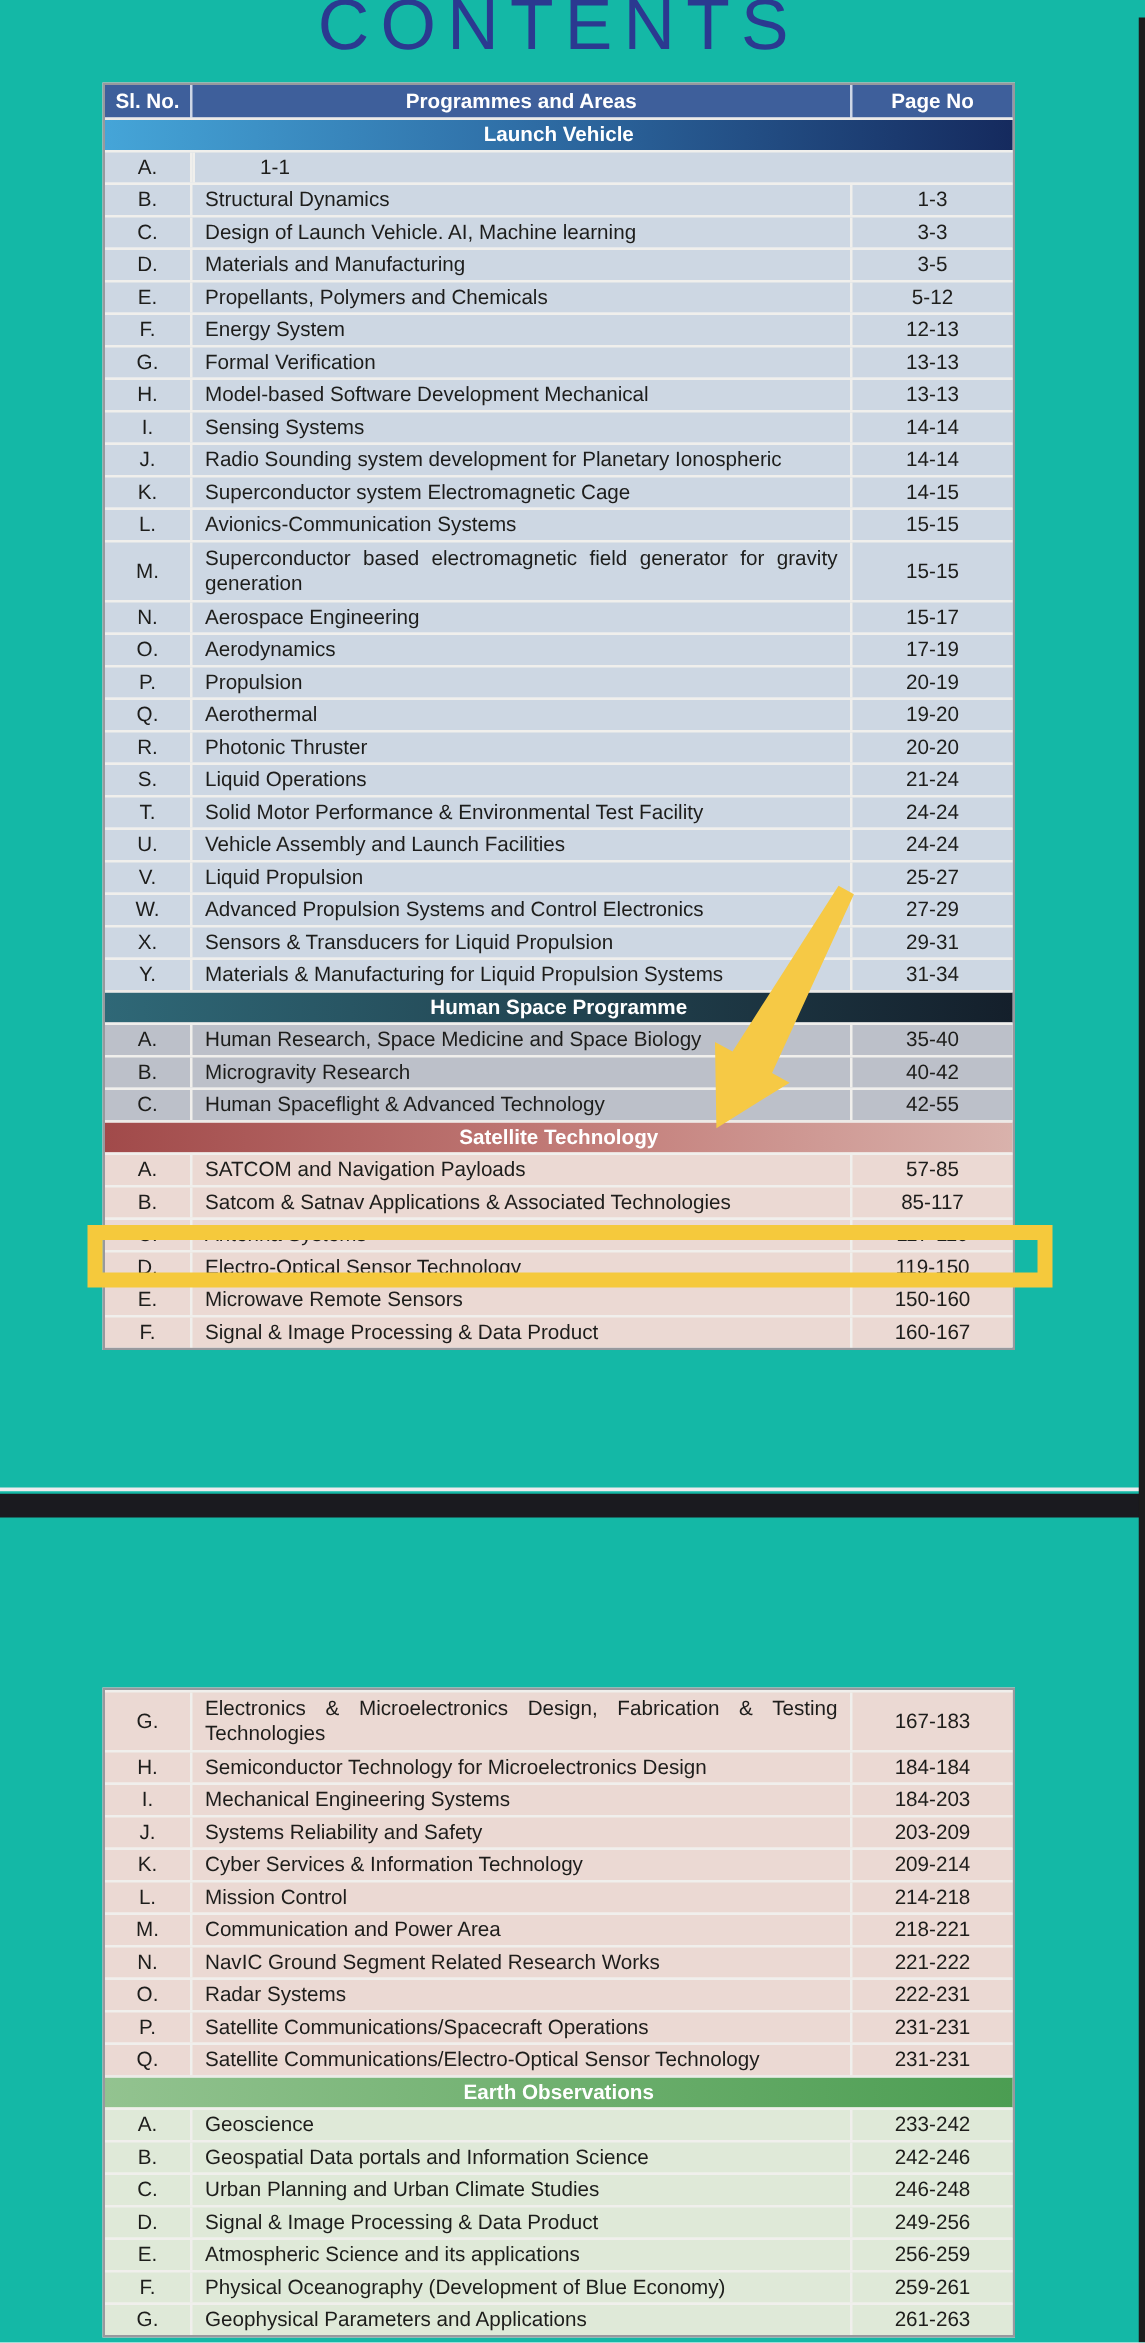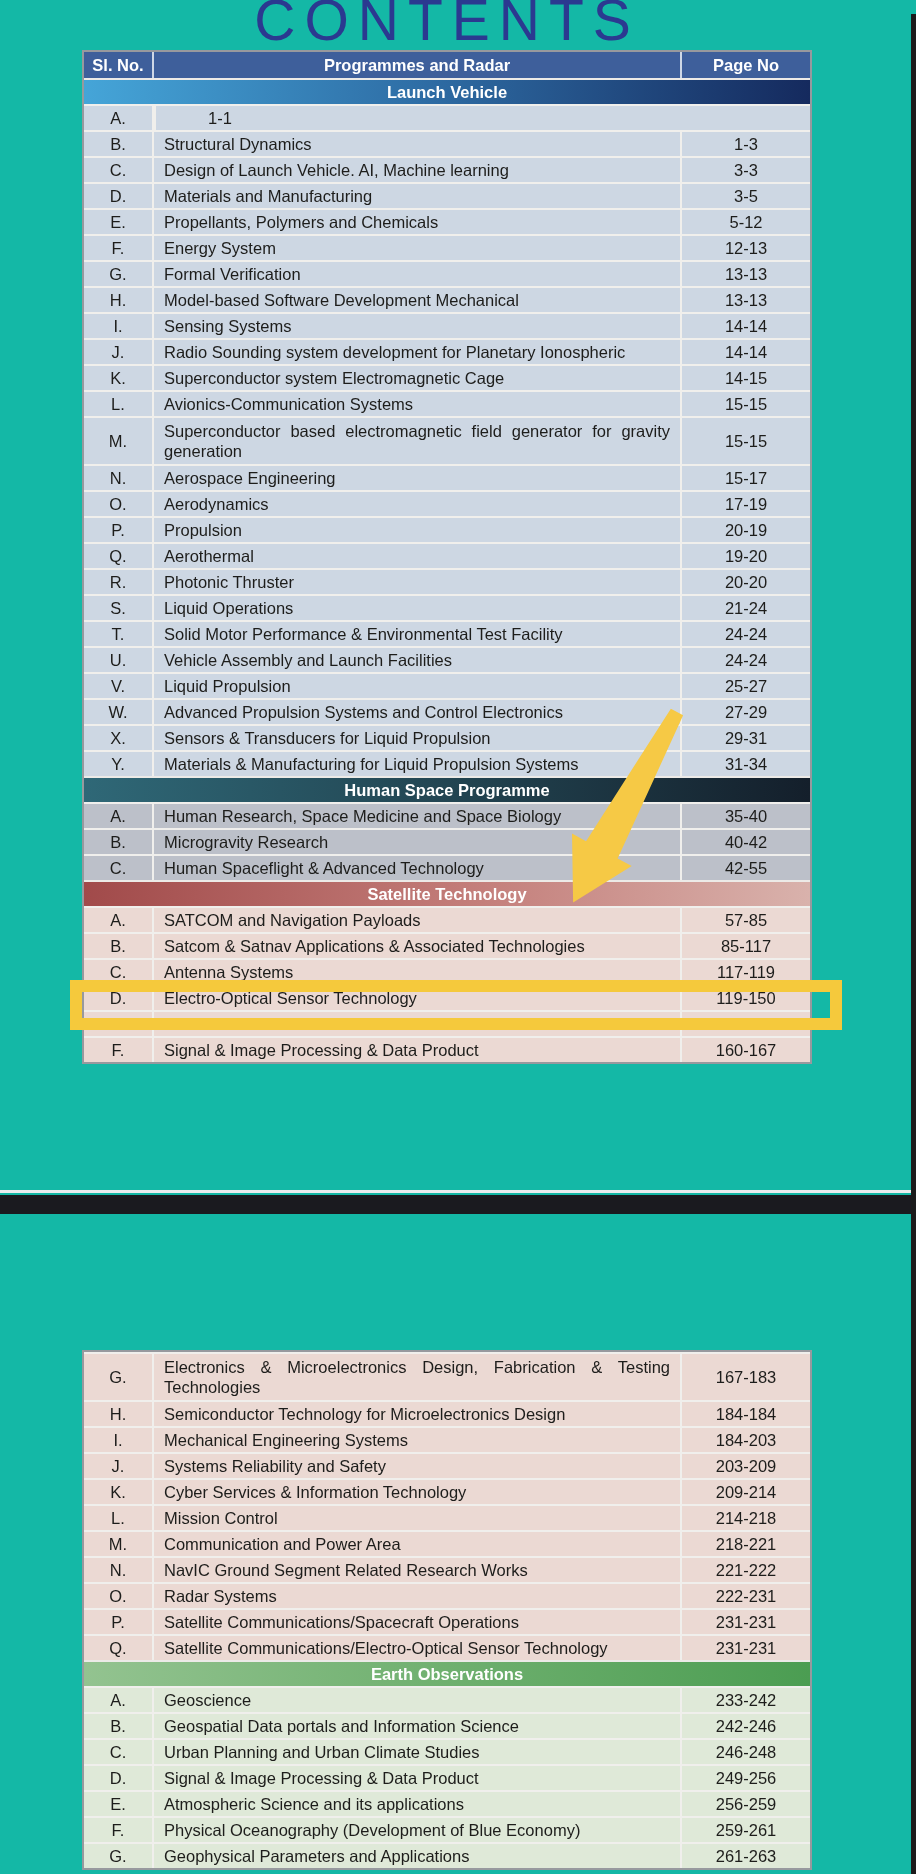--- a/index.html
+++ b/index.html
@@ -1,21 +1,21 @@
 <!DOCTYPE html>
 <html><head>
 <meta charset="utf-8">
 <style>
   html,body{margin:0;padding:0;background:#fff;}
   .page{position:relative;width:916px;height:1874px;background:#14b8a6;overflow:hidden;
         font-family:"Liberation Sans",sans-serif;}
   .title{position:absolute;left:82px;top:-10px;width:730px;text-align:center;
          font-size:57px;font-weight:300;letter-spacing:9px;line-height:60px;}
   .toc-table{position:absolute;left:82px;width:730px;border:2px solid #97999e;box-sizing:border-box;background:#fff;}
-  #table1{top:50px;}
+  #table1{top:66px;}
   #table2{top:1350px;}
   .thead{display:flex;align-items:center;min-height:26px;box-sizing:border-box;color:#fff;font-weight:bold;}
   .thead .cell{font-size:16.5px;text-align:center;}
   .cell-sl{width:70px;flex:0 0 70px;border-right:2px solid rgba(255,255,255,0.75);box-sizing:border-box;align-self:stretch;display:flex;align-items:center;justify-content:center;}
   .cell-name{flex:1;}
   .cell-pages{width:130px;flex:0 0 130px;border-left:2px solid rgba(255,255,255,0.75);box-sizing:border-box;align-self:stretch;display:flex;align-items:center;justify-content:center;}
   .band{display:flex;align-items:center;justify-content:center;min-height:26px;box-sizing:border-box;
         border-top:2px solid #eceae7;color:#fff;font-weight:bold;font-size:16.5px;}
   .row{display:flex;align-items:stretch;min-height:26px;box-sizing:border-box;border-top:2px solid #f0efec;}
   .row .sl{width:70px;flex:0 0 70px;border-right:2px solid #f0efec;box-sizing:border-box;
@@ -34,21 +34,21 @@
 </head>
 <body>
 
 <div class="page">
 
   <div class="title" style="color: rgb(43, 57, 144);">CONTENTS</div>
 
   <div class="toc-table" id="table1">
     <div class="thead" id="thead" style="background: rgb(62, 95, 155);">
       <span class="cell cell-sl">Sl. No.</span>
-      <span class="cell cell-name">Programmes and Radar</span>
+      <span class="cell cell-name">Programmes and Areas</span>
       <span class="cell cell-pages">Page No</span>
     </div>
   <div class="band" style="background: linear-gradient(90deg, rgb(69, 165, 216), rgb(47, 111, 167) 45%, rgb(21, 42, 94));">Launch Vehicle</div>
       <div class="row" style="background: rgb(205, 215, 227);">
         <span class="sl">A.</span>
         <span class="pages">1-1</span>
       </div>
       <div class="row" style="background: rgb(205, 215, 227);">
         <span class="sl">B.</span>
         <span class="name">Structural Dynamics</span>

